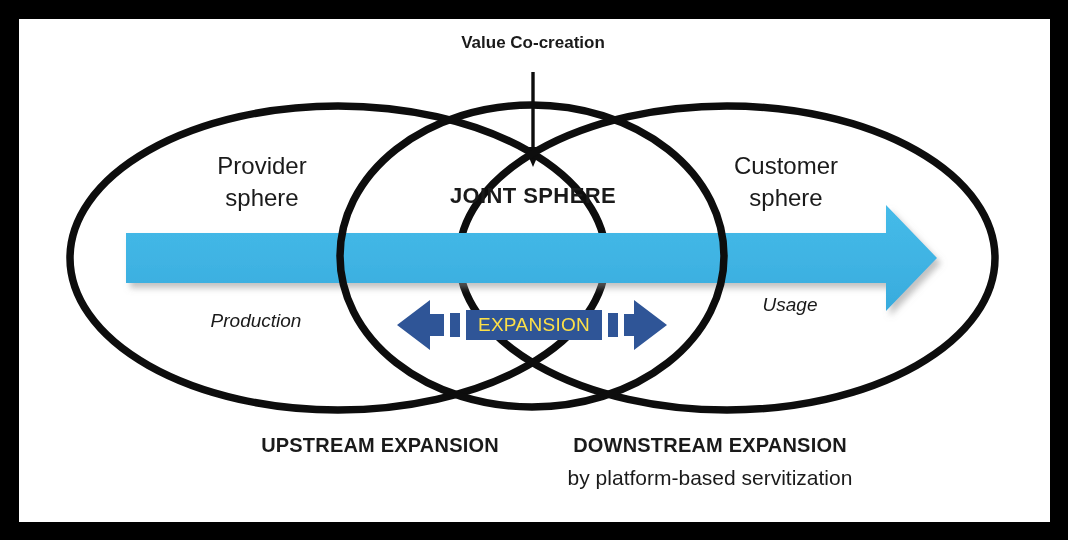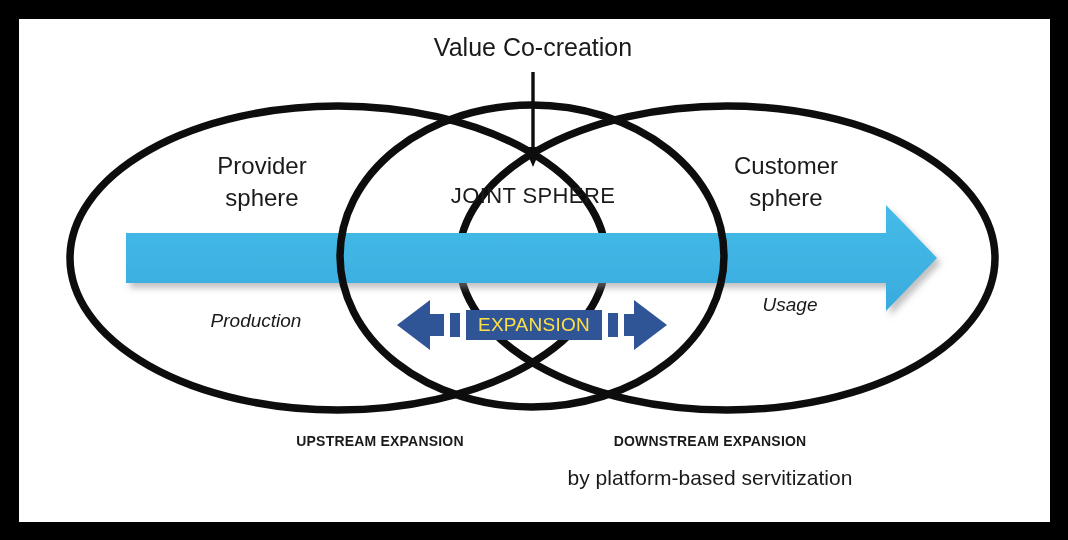--- a/index.html
+++ b/index.html
@@ -34,34 +34,34 @@
     height: 540px;
     display: block;
   }
   .txt {
     position: absolute;
     color: #1a1a1a;
     white-space: nowrap;
     line-height: 1.12;
   }
   .t-title {
-    font-size: 25px;
-    font-weight: 400;
+    font-size: 17px;
+    font-weight: 700;
     text-align: left;
   }
   .t-sphere {
     font-size: 24px;
     font-weight: 400;
     text-align: center;
     line-height: 1.35;
     white-space: pre-line;
   }
   .t-joint {
     font-size: 22px;
-    font-weight: 400;
+    font-weight: 700;
     letter-spacing: 0.4px;
     text-align: left;
   }
   .t-valuechain {
     font-size: 23px;
     font-weight: 400;
     color: #10253f;
   }
   .t-italic {
     font-size: 19px;
@@ -70,21 +70,21 @@
     text-align: center;
   }
   .t-expansion {
     font-size: 19px;
     font-weight: 400;
     color: #fde047;
     letter-spacing: 0.3px;
     text-align: center;
   }
   .t-cap-bold {
-    font-size: 14px;
+    font-size: 20px;
     font-weight: 700;
     letter-spacing: 0.2px;
     text-align: right;
   }
   .t-cap-sub {
     font-size: 21px;
     font-weight: 400;
     text-align: center;
   }
   .center-x {

